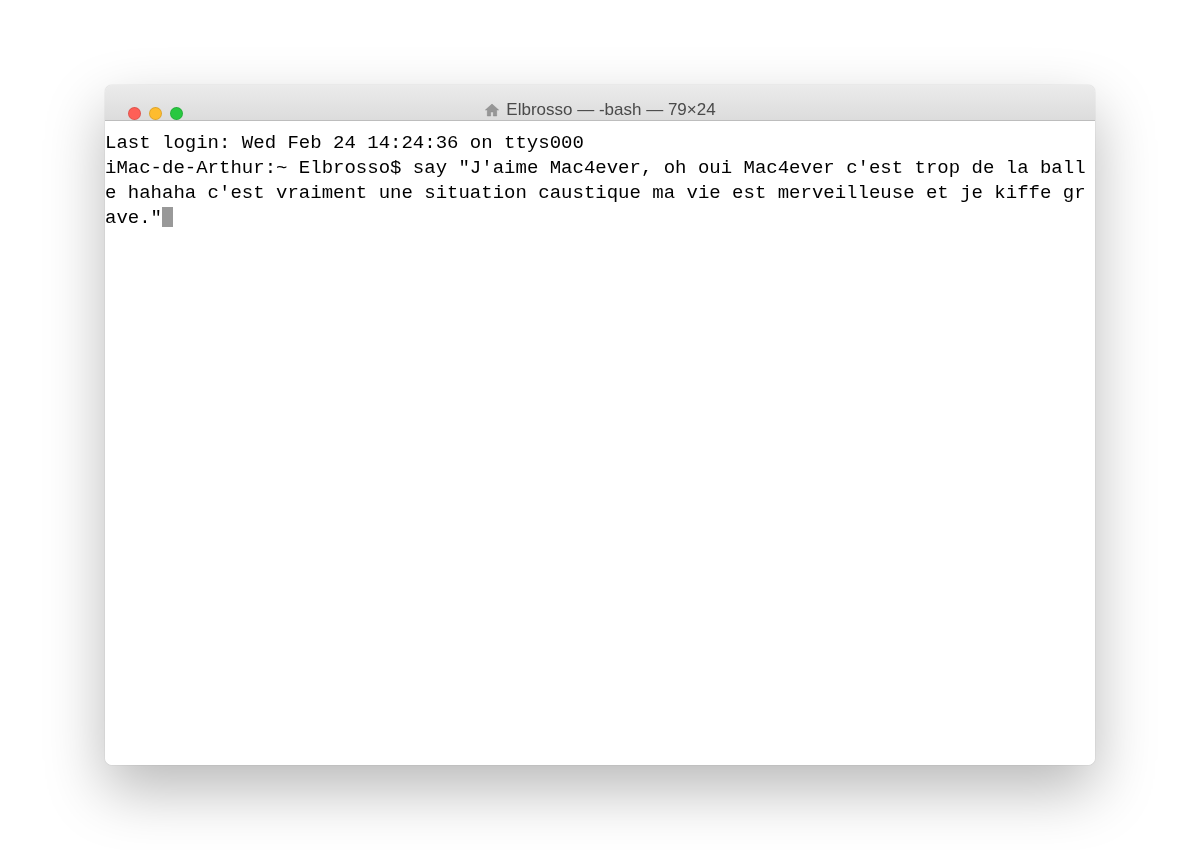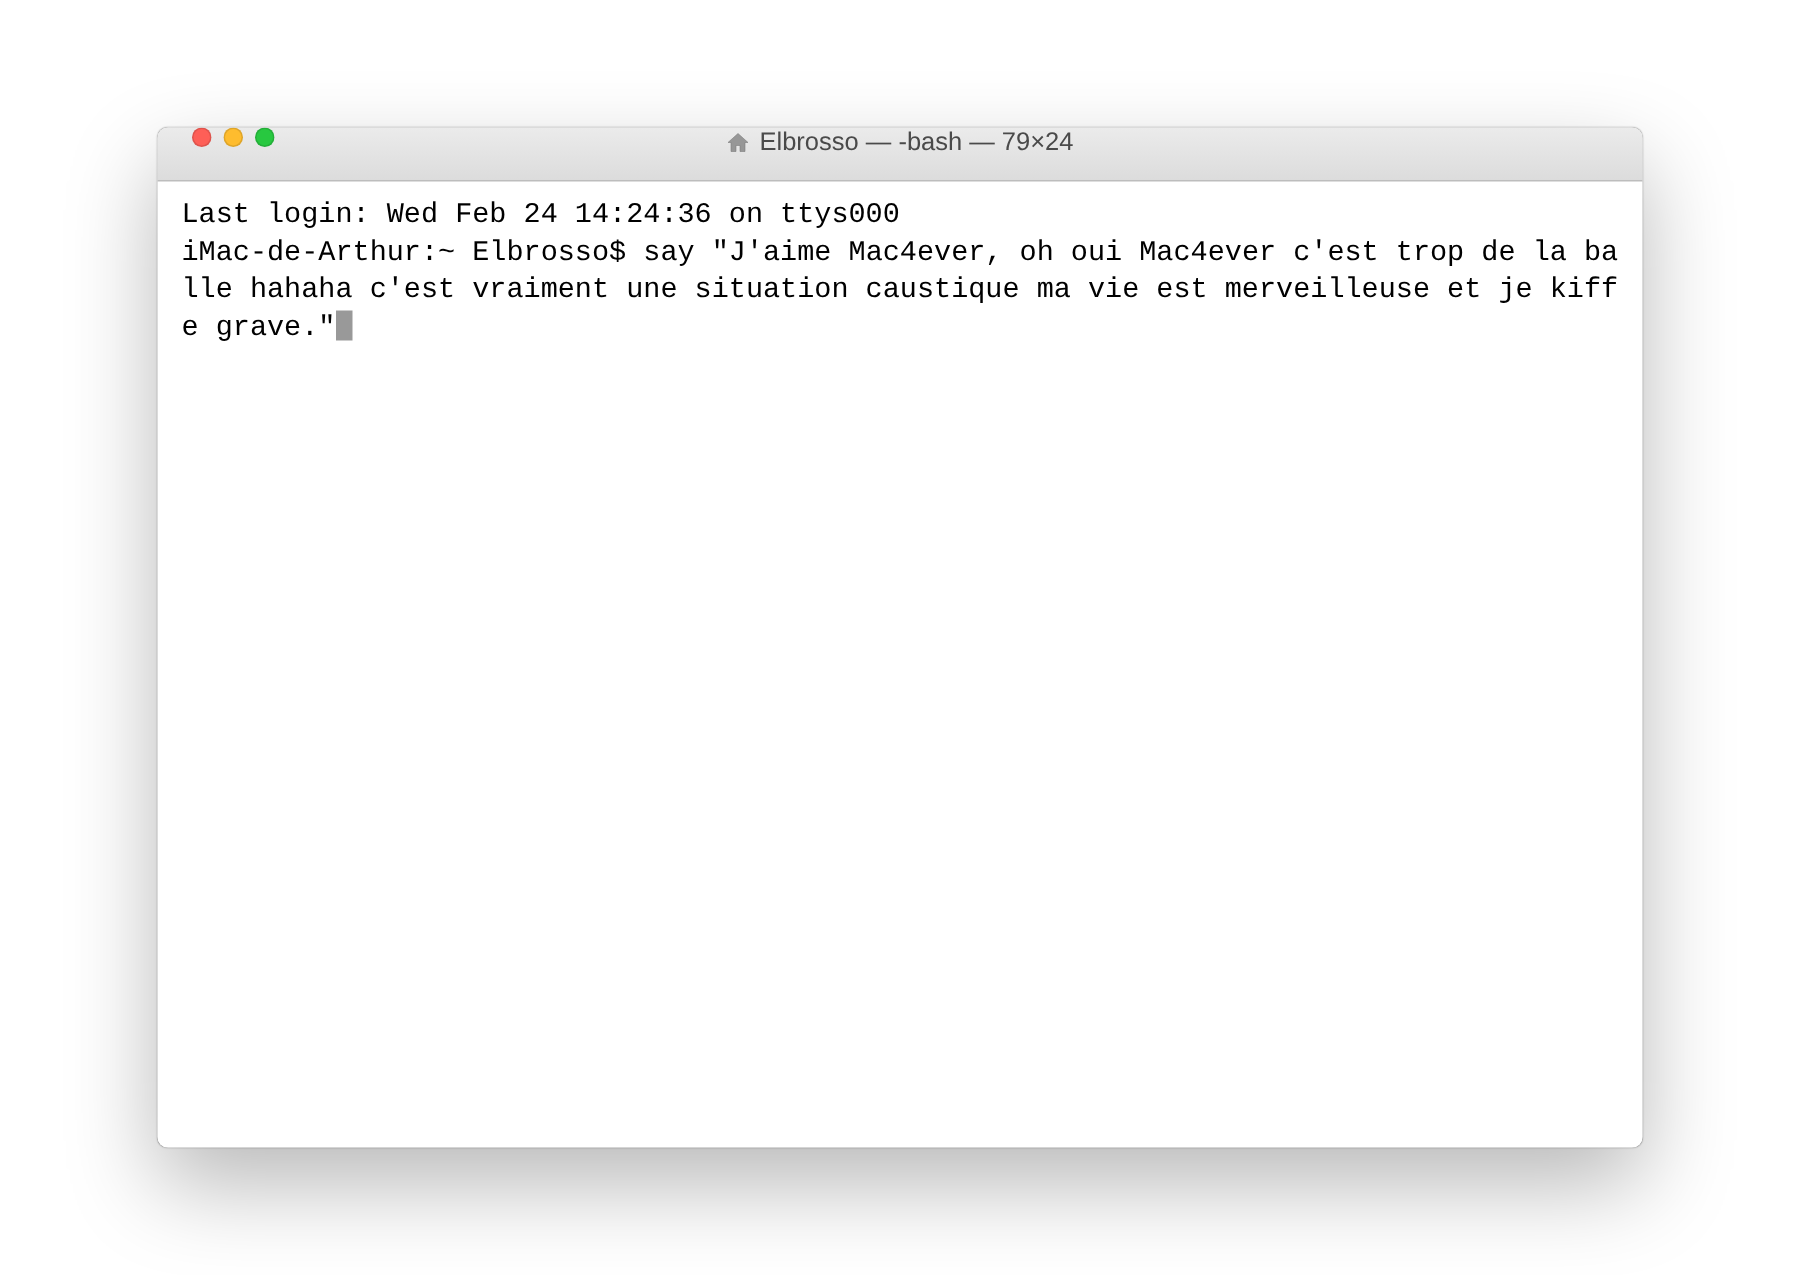--- a/index.html
+++ b/index.html
@@ -24,21 +24,21 @@
       box-shadow: 0 25px 60px rgba(0,0,0,0.28), 0 0 1px rgba(0,0,0,0.35);
       overflow: hidden;
       display: flex;
       flex-direction: column;
     }
     .titlebar {
       height: 36px;
       background: linear-gradient(to bottom, #ebebeb, #dcdcdc);
       border-bottom: 1px solid #bdbdbd;
       display: flex;
-      align-items: flex-start;
+      align-items: flex-end;
       position: relative;
       padding: 0 23px;
     }
     .traffic-lights {
       display: flex;
       gap: 8px;
       align-items: center;
     }
     .traffic-light {
       width: 13px;
@@ -70,21 +70,21 @@
       color: #4a4a4a;
     }
     .title-wrap .house-icon {
       width: 16px;
       height: 16px;
       opacity: 0.85;
     }
     .terminal-body {
       flex: 1;
       background: #ffffff;
-      padding: 10px 16px;
+      padding: 10px 0;
       font-family: "SF Mono", Menlo, Monaco, "Courier New", monospace;
       font-size: 19px;
       line-height: 1.32;
       color: #000000;
       white-space: pre-wrap;
       word-break: break-all;
       letter-spacing: 0px;
     }
     .cursor-block {
       display: inline-block;

